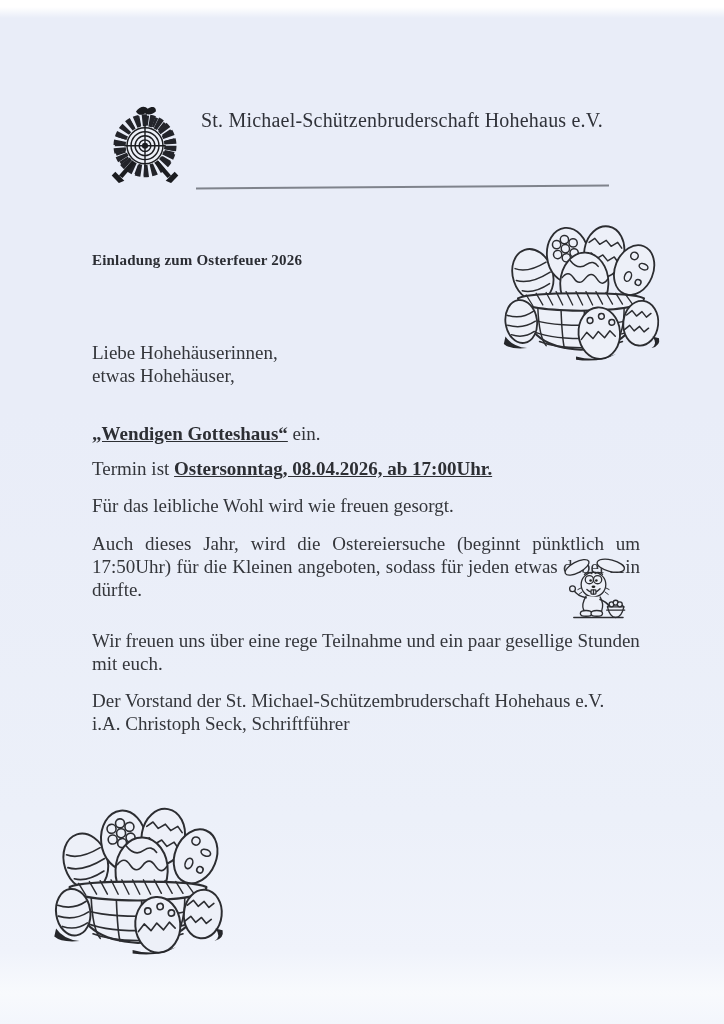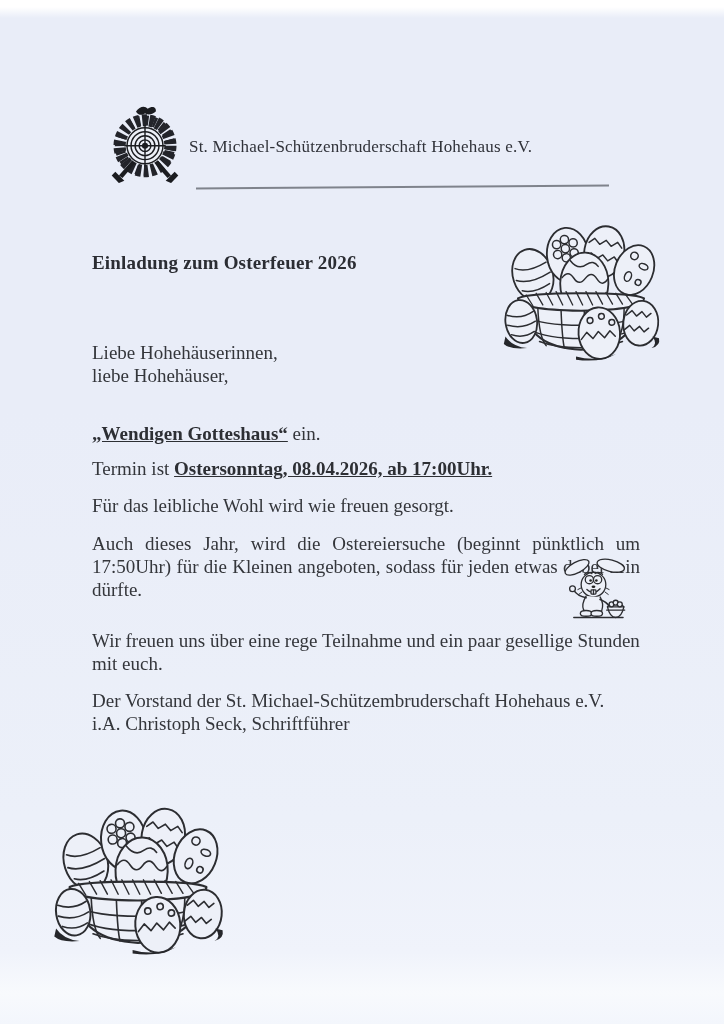--- a/index.html
+++ b/index.html
@@ -2,23 +2,23 @@
 <html><head>
 <meta charset="utf-8">
 <style>
   html,body{margin:0;padding:0;background:#d8dbe2;}
   .page{
     position:relative;width:724px;height:1024px;margin:0 auto;overflow:hidden;
     background:linear-gradient(180deg,#ffffff 0px,#ffffff 7px,#e9edf8 18px,#e9edf8 40%,#ecf0f9 80%,#f0f3fb 93%,#f8fafd 97%,#f3f6fc 100%);
     font-family:"Liberation Serif","DejaVu Serif",serif;color:#35373c;
   }
   .abs{position:absolute;}
-  .org-name{left:189px;top:109px;font-size:17px;letter-spacing:.2px;color:#303239;white-space:nowrap;margin-top:28px;}
+  .org-name{left:201px;top:109px;font-size:20px;letter-spacing:.2px;color:#303239;white-space:nowrap;}
   .rule{left:196px;top:186px;width:413px;height:1.5px;background:#7f838c;transform:rotate(-.4deg);}
-  .doc-title{left:92px;top:252px;font-size:19px;font-weight:bold;letter-spacing:.2px;color:#2b2d33;white-space:nowrap;}
+  .doc-title{left:92px;top:252px;font-size:15px;font-weight:bold;letter-spacing:.2px;color:#2b2d33;white-space:nowrap;}
   .body-text{left:92px;width:552px;font-size:19px;line-height:23px;color:#34363b;}
   .just{text-align:justify;}
   b{font-weight:bold;color:#2d2f34;text-decoration:underline;}
   svg{display:block;}
   .art{stroke:#2c2d31;fill:#edf0f8;stroke-linecap:round;stroke-linejoin:round;}
 </style>
 </head>
 <body>
 
 <svg width="0" height="0" style="position:absolute" aria-hidden="true">
@@ -186,21 +186,21 @@
   <div class="abs rule"></div>
 
   <div class="abs doc-title">Einladung zum Osterfeuer 2026</div>
 
   <svg class="abs" style="left:498px;top:214px" width="166" height="152" viewBox="0 0 200 180">
     <use href="#egg-basket"></use>
   </svg>
 
   <div class="abs body-text" style="top:341px">
     <span>Liebe Hohehäuserinnen,</span><br>
-    <span>liebe Hohehäuser,</span>
+    <span>etwas Hohehäuser,</span>
   </div>
 
   <div class="abs body-text" style="top:399px">
     <br>
     <b>„Wendigen Gotteshaus“</b><span> ein.</span>
   </div>
 
   <div class="abs body-text" style="top:457px">
     <span>Termin ist </span><b>Ostersonntag, 08.04.2026, ab 17:00Uhr.</b>
   </div>

